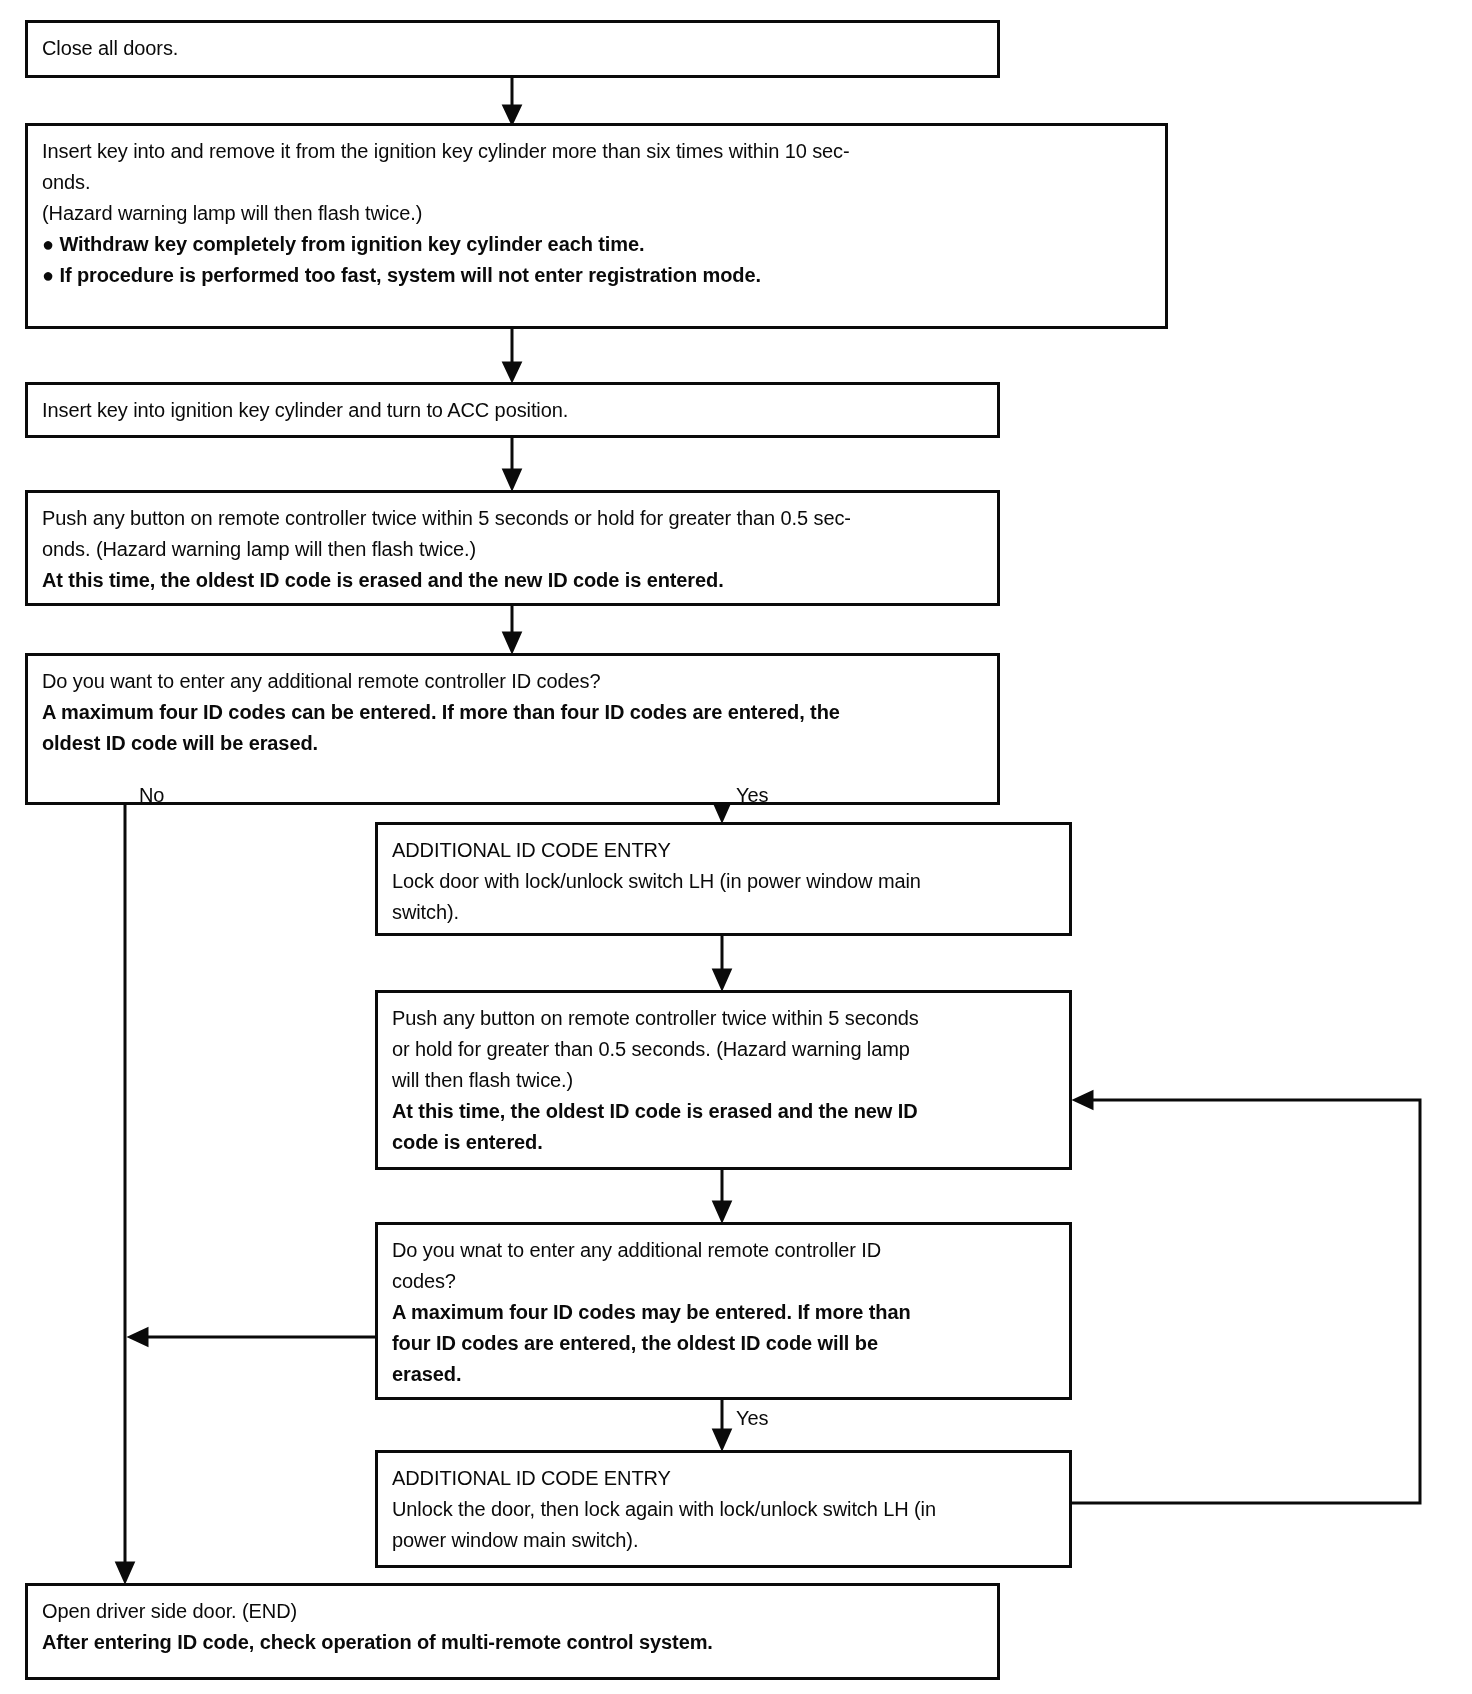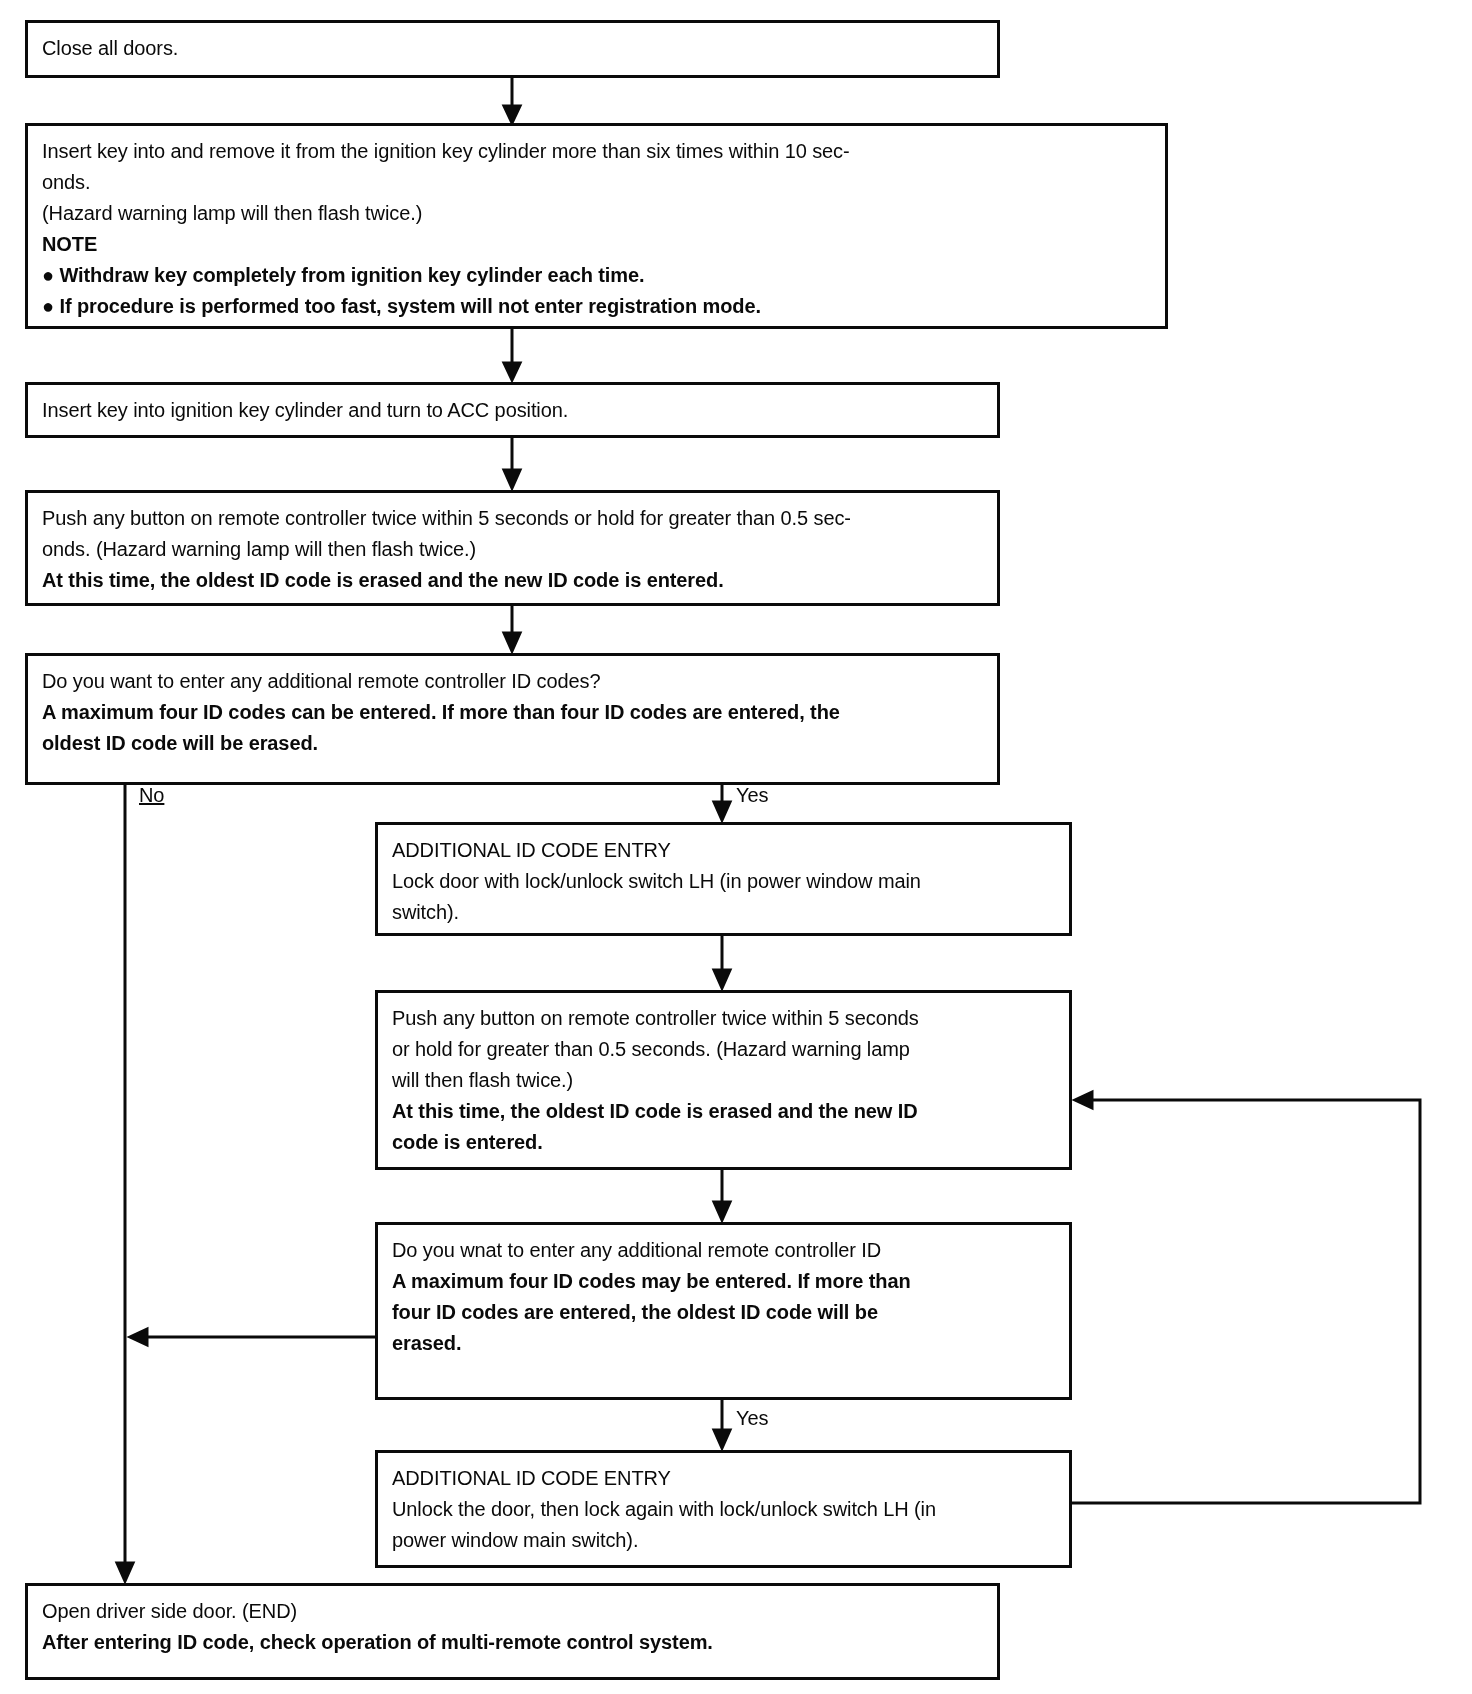--- a/index.html
+++ b/index.html
@@ -80,36 +80,35 @@
   </svg>
 
   <div class="box" style="left:25px; top:20px; width:975px; height:58px;">
     <div class="line">Close all doors.</div>
   </div>
 
   <div class="box" style="left:25px; top:123px; width:1143px; height:206px;">
     <div class="line">Insert key into and remove it from the ignition key cylinder more than six times within 10 sec-</div>
     <div class="line">onds.</div>
     <div class="line">(Hazard warning lamp will then flash twice.)</div>
-    <div class="line b">NOTE</div>
     <div class="line b">●  Withdraw key completely from ignition key cylinder each time.</div>
     <div class="line b">●  If procedure is performed too fast, system will not enter registration mode.</div>
   </div>
 
   <div class="box" style="left:25px; top:382px; width:975px; height:56px;">
     <div class="line">Insert key into ignition key cylinder and turn to ACC position.</div>
   </div>
 
   <div class="box" style="left:25px; top:490px; width:975px; height:116px;">
     <div class="line">Push any button on remote controller twice within 5 seconds or hold for greater than 0.5 sec-</div>
     <div class="line">onds. (Hazard warning lamp will then flash twice.)</div>
     <div class="line b">At this time, the oldest ID code is erased and the new ID code is entered.</div>
   </div>
 
-  <div class="box" style="left:25px; top:653px; width:975px; height:132px;">
+  <div class="box" style="left:25px; top:653px; width:975px; height:152px;">
     <div class="line">Do you want to enter any additional remote controller ID codes?</div>
     <div class="line b">A maximum four ID codes can be entered. If more than four ID codes are entered, the</div>
     <div class="line b">oldest ID code will be erased.</div>
   </div>
 
   <div class="branch-label" style="left:139px; top:783px;text-decoration:underline;">No</div>
   <div class="branch-label" style="left:736px; top:783px;">Yes</div>
 
   <div class="box" style="left:375px; top:822px; width:697px; height:114px;">
     <div class="line">ADDITIONAL ID CODE ENTRY</div>
@@ -120,20 +119,21 @@
   <div class="box" style="left:375px; top:990px; width:697px; height:180px;">
     <div class="line">Push any button on remote controller twice within 5 seconds</div>
     <div class="line">or hold for greater than 0.5 seconds. (Hazard warning lamp</div>
     <div class="line">will then flash twice.)</div>
     <div class="line b">At this time, the oldest ID code is erased and the new ID</div>
     <div class="line b">code is entered.</div>
   </div>
 
   <div class="box" style="left:375px; top:1222px; width:697px; height:178px;">
     <div class="line">Do you wnat to enter any additional remote controller ID</div>
+    <div class="line">codes?</div>
     <div class="line b">A maximum four ID codes may be entered. If more than</div>
     <div class="line b">four ID codes are entered, the oldest ID code will be</div>
     <div class="line b">erased.</div>
   </div>
 
   <div class="branch-label" style="left:736px; top:1406px;">Yes</div>
 
   <div class="box" style="left:375px; top:1450px; width:697px; height:118px;">
     <div class="line">ADDITIONAL ID CODE ENTRY</div>
     <div class="line">Unlock the door, then lock again with lock/unlock switch LH (in</div>

